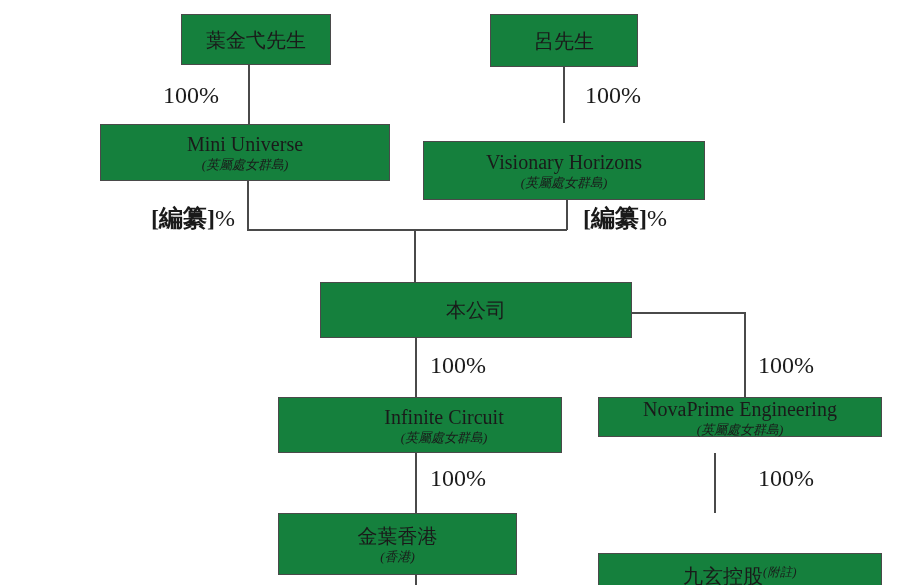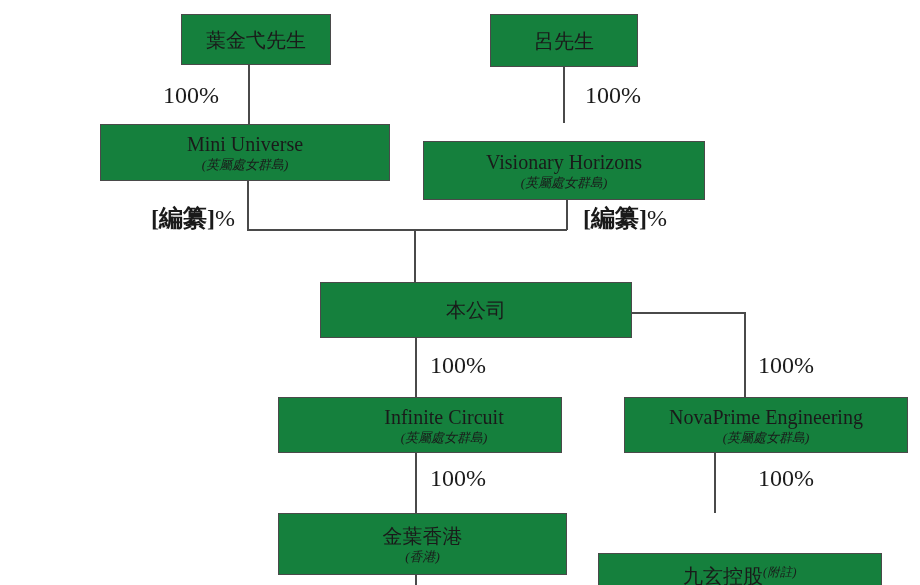--- a/index.html
+++ b/index.html
@@ -31,22 +31,22 @@
   .lbl { position:absolute; font-size:24px; white-space:nowrap; }
   .lbl .bold { font-weight:bold; }
 
   
   #n-person1   { left:181px; top:14px;  width:150px; height:51px; }
   #n-person2   { left:490px; top:14px;  width:148px; height:53px; }
   #n-mini      { left:100px; top:124px; width:290px; height:57px; }
   #n-visionary { left:423px; top:141px; width:282px; height:59px; }
   #n-company   { left:276px; top:282px; width:312px; height:56px;margin-left:44px; }
   #n-infinite  { left:278px; top:397px; width:284px; height:56px;padding-left:48px; }
-  #n-novaprime { left:624px; top:397px; width:284px; height:56px; }
-  #n-goldleaf  { left:278px; top:513px; width:289px; height:62px; }
+  #n-novaprime { left:598px; top:397px; width:284px; height:40px; }
+  #n-goldleaf  { left:278px; top:513px; width:239px; height:62px; }
   #n-jiuxuan   { left:598px; top:541px; width:284px; height:62px;margin-top:12px; }
 
   
   #l-v1  { left:248px; top:65px;  height:59px; }
   #l-v2  { left:563px; top:67px;  height:56px; }
   #l-v3  { left:247px; top:181px; height:49px; }
   #l-v4  { left:566px; top:182px; height:48px; }
   #l-h1  { left:247px; top:229px; width:320px; }
   #l-v5  { left:414px; top:229px; height:53px; }
   #l-v6  { left:415px; top:338px; height:59px; }

